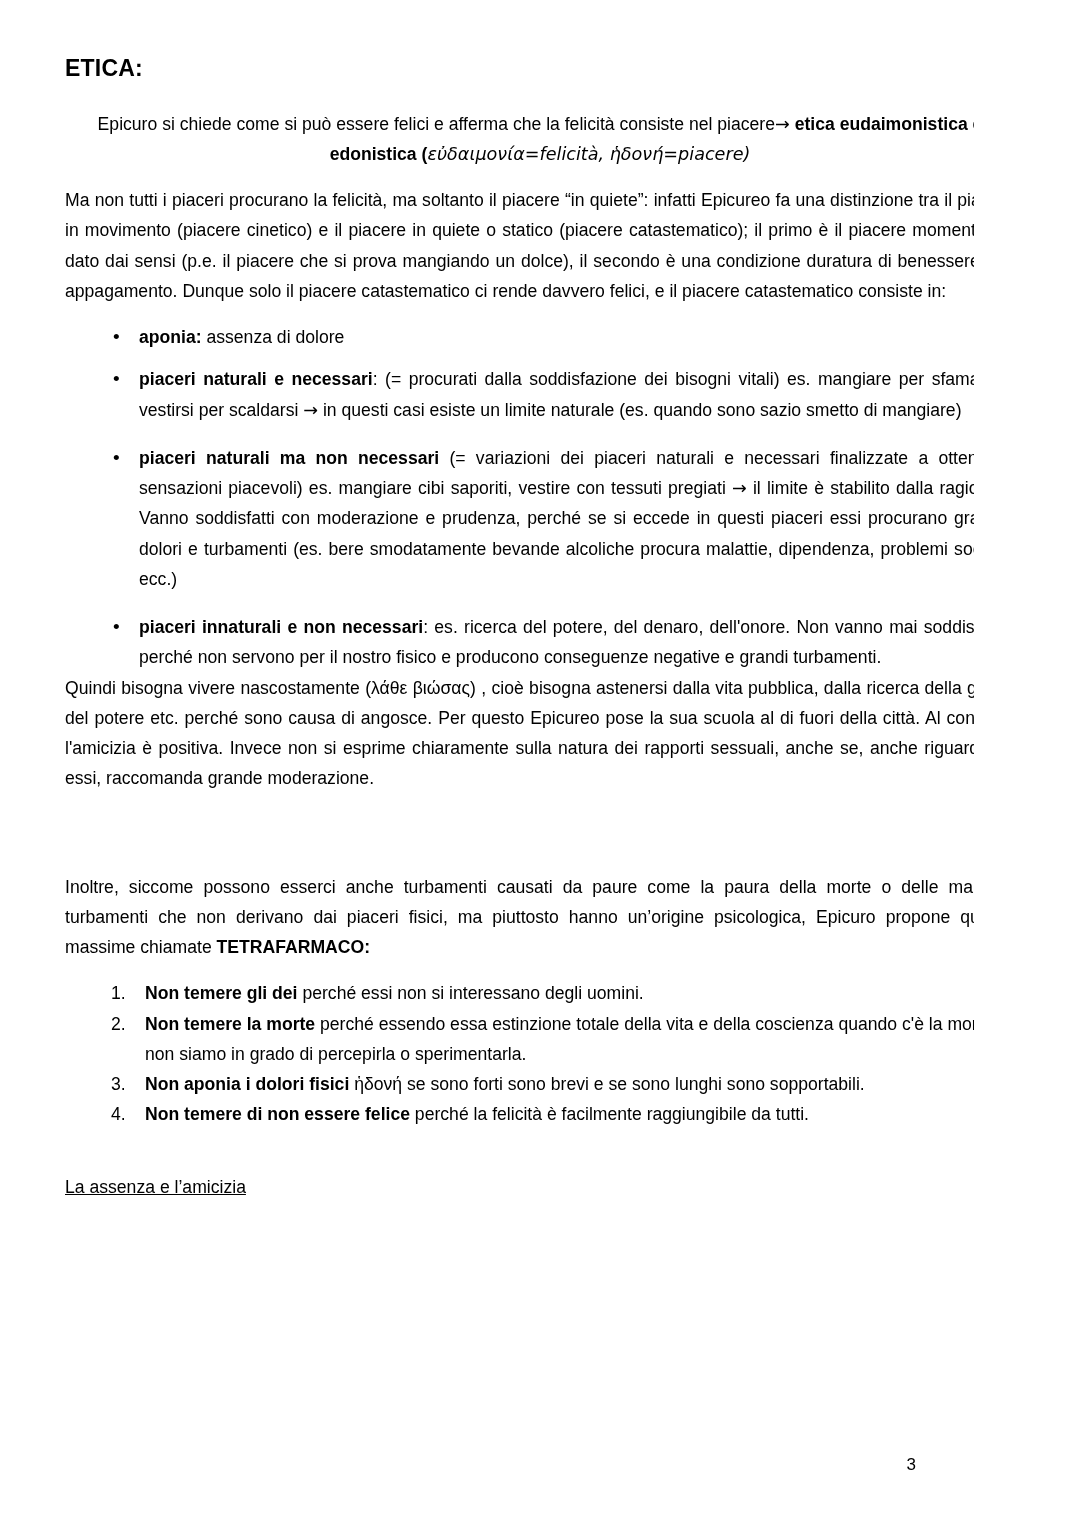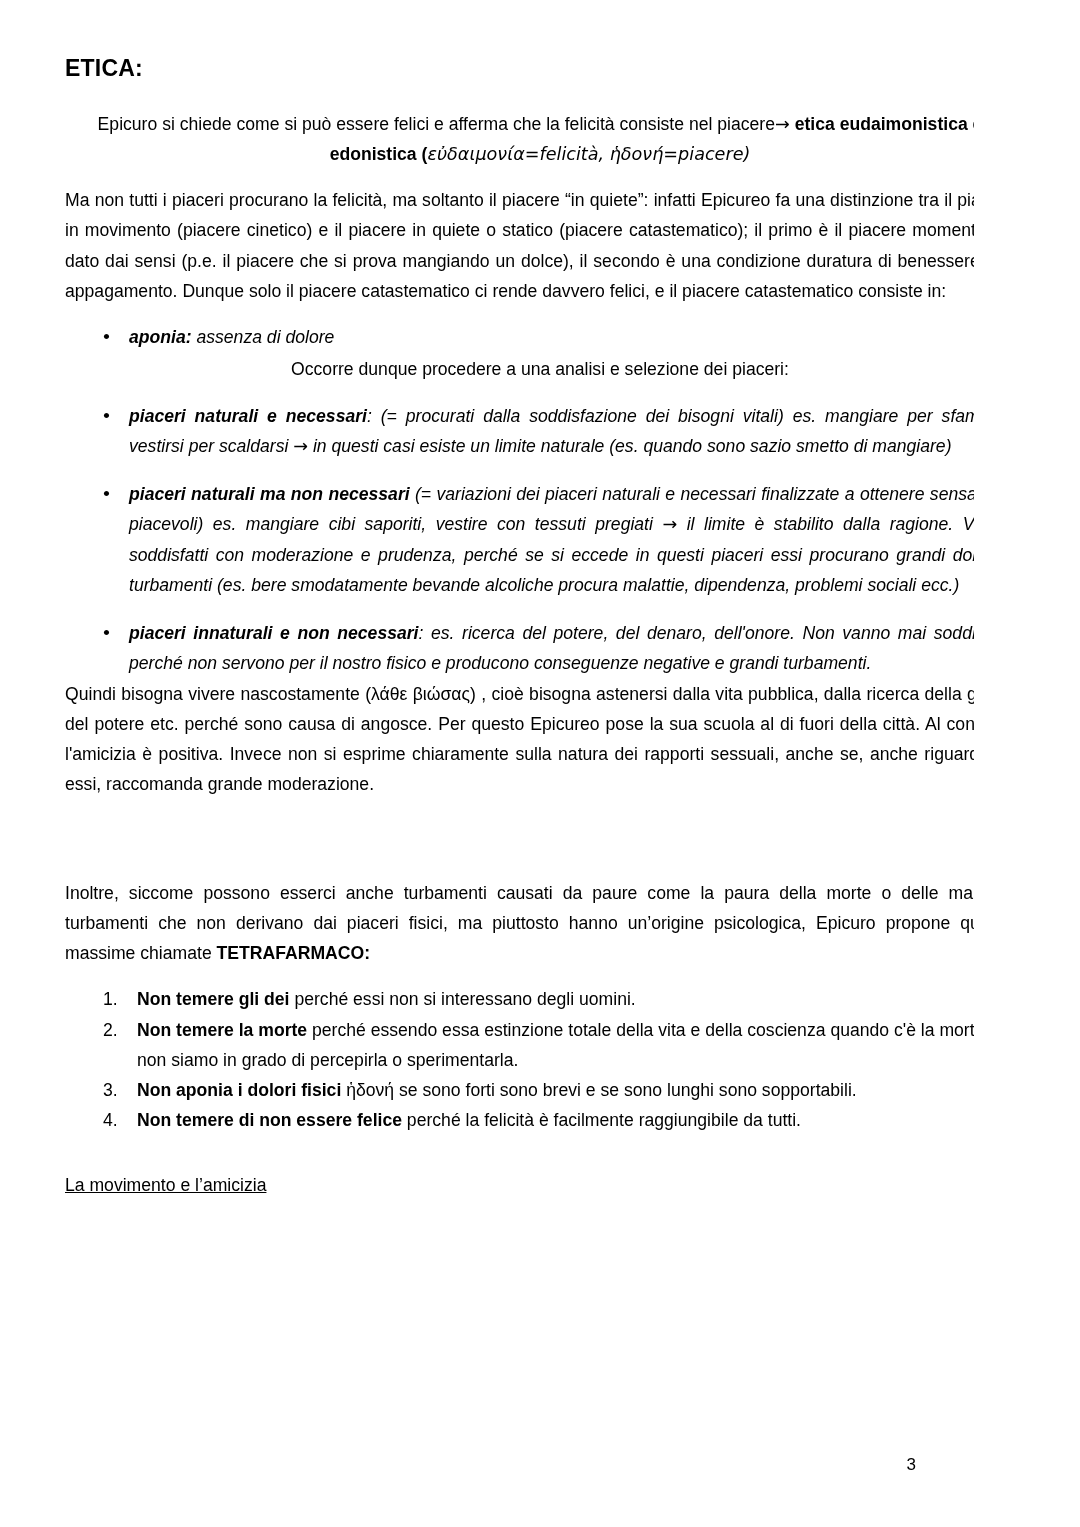--- a/index.html
+++ b/index.html
@@ -48,23 +48,22 @@
   ul.bullets {
     list-style: none;
     margin: 0;
     padding: 0;
   }
   ul.bullets > li {
     position: relative;
     font-size: 17.6px;
     line-height: 1.72;
     padding-left: 62px;
-    margin: 2px;
+    margin: 12px;
     text-align: justify;
-    font-style: italic;
   }
   ul.bullets > li::before {
     content: "\2022";
     position: absolute;
     left: 36px;
     top: -1px;
     font-size: 19px;
     line-height: 1.72;
   }
   ul.bullets.spaced > li { margin-bottom: 18px; }
@@ -72,21 +71,21 @@
 
   .sub-line {
     display: block;
     margin-left: -4px;
     text-align: left;
   }
 
   ol.numbered {
     list-style: none;
     counter-reset: item;
-    margin: 0;
+    margin: 8px;
     padding: 0;
   }
   ol.numbered > li {
     position: relative;
     counter-increment: item;
     font-size: 17.6px;
     line-height: 1.72;
     padding-left: 72px;
     margin: 0;
     text-align: left;
@@ -131,21 +130,20 @@
       <span class="b">etica  eudaimonistica e edonistica (</span><span class="gri">εὐδαιμονία=felicità, ἡδονή=piacere)</span>
     </p>
 
     <p class="para"> Ma non tutti i piaceri procurano la felicità, ma soltanto il piacere “in quiete”: infatti Epicureo fa una distinzione tra il piacere in movimento (piacere cinetico) e il piacere in quiete o statico (piacere catastematico); il primo è il piacere momentaneo dato dai sensi (p.e. il piacere che si prova mangiando un dolce), il secondo è una condizione duratura di benessere e di appagamento.   Dunque solo il piacere catastematico ci rende davvero felici, e il piacere catastematico consiste in:</p>
 
     <ul class="bullets">
       <li><span class="b">aponia:</span><span> assenza di dolore</span></li>
     </ul>
 
 
-    <p class="para nojust">Occorre dunque procedere a una analisi e selezione dei piaceri:</p>
 
     <ul class="bullets spaced">
       <li>
         <span class="b">piaceri naturali e necessari</span><span>: (= procurati dalla soddisfazione dei bisogni vitali) es. mangiare per sfamarsi, vestirsi per scaldarsi </span><span class="arrow">→</span><span> in questi casi esiste un limite naturale (es. quando sono sazio smetto di mangiare)</span>
       </li>
       <li>
         <span class="b">piaceri naturali ma non necessari</span><span> (= variazioni dei piaceri naturali e necessari finalizzate a ottenere sensazioni piacevoli) es. mangiare cibi saporiti, vestire con tessuti pregiati </span><span class="arrow">→</span><span> il limite è stabilito dalla ragione. Vanno soddisfatti con moderazione e prudenza, perché se si eccede in questi piaceri essi procurano grandi dolori e turbamenti (es. bere smodatamente bevande alcoliche procura malattie, dipendenza, problemi sociali ecc.)</span>
       </li>
       <li>
         <span class="b">piaceri innaturali e non necessari</span><span>: es. ricerca del potere, del denaro, dell'onore. Non vanno mai soddisfatti perché non servono per il nostro fisico e producono conseguenze negative e grandi turbamenti.</span>
@@ -160,19 +158,19 @@
 
     <ol class="numbered">
       <li><span class="b">Non temere gli dei</span><span> perché essi non si interessano degli uomini.</span></li>
       <li><span class="b">Non temere la morte</span><span> perché essendo essa estinzione totale della vita e della coscienza quando c'è la morte non siamo in grado di percepirla o sperimentarla.</span></li>
       <li><span class="b">Non aponia i dolori fisici</span><span> ἡδονή se sono forti sono brevi e se sono lunghi sono sopportabili.</span></li>
       <li><span class="b">Non temere di non essere felice</span><span> perché la felicità è facilmente raggiungibile da tutti.</span></li>
     </ol>
 
     <div class="gap-md"></div>
 
-    <h2 class="section-heading">La movimento e l’amicizia</h2>
+    <h2 class="section-heading">La assenza e l’amicizia</h2>
 
 
   </div>
 
   <div class="page-number">3</div>
 </div>
 
 </body></html>

